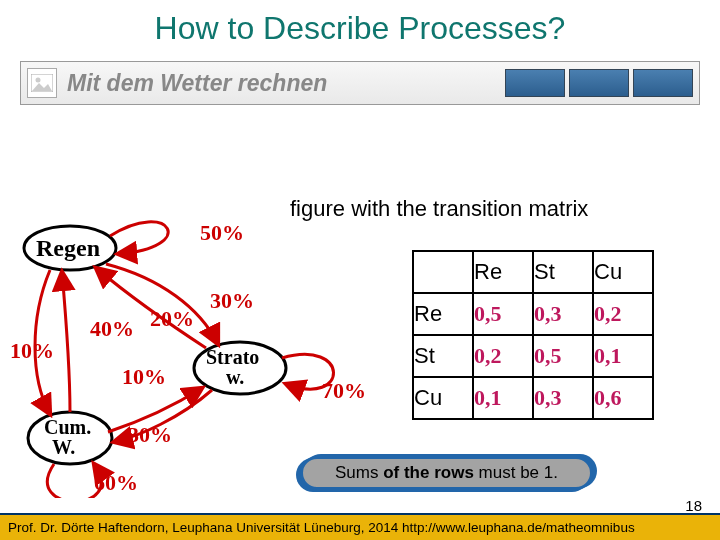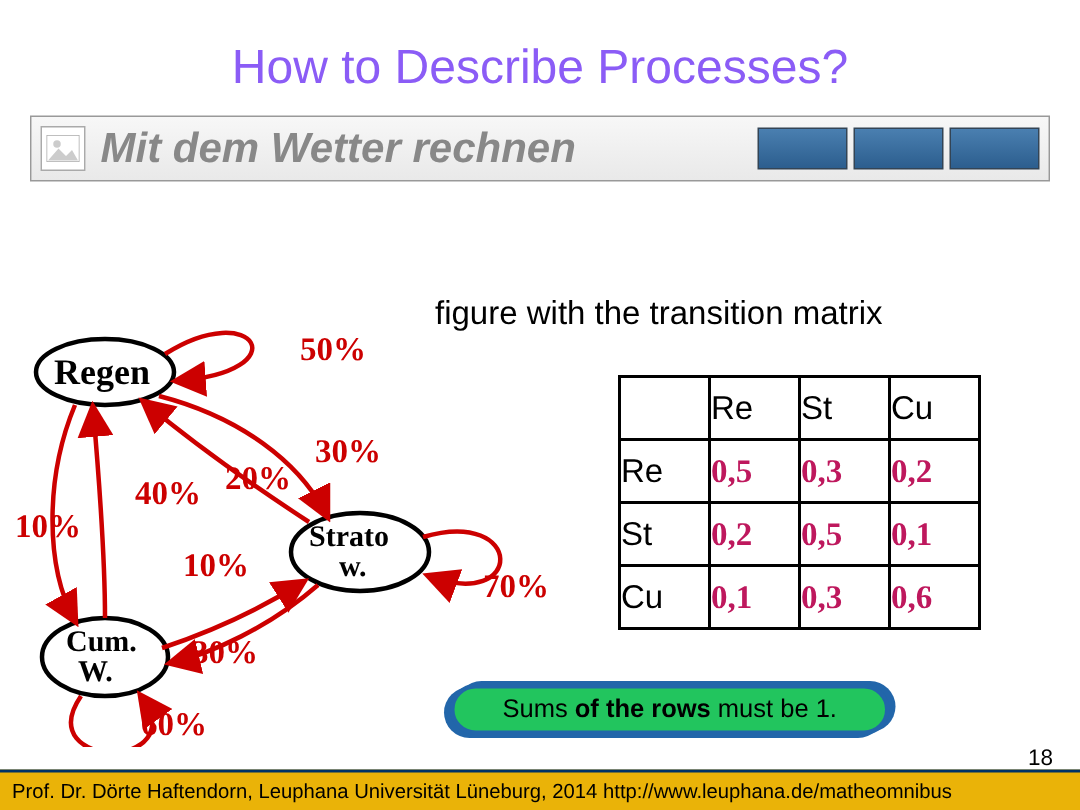--- a/index.html
+++ b/index.html
@@ -1,32 +1,32 @@
 <!DOCTYPE html>
 <html><head>
 <meta charset="utf-8">
 <style>
   * { box-sizing: border-box; margin: 0; padding: 0; }
   html, body { width: 720px; height: 540px; font-family: Arial, Helvetica, sans-serif; background: #fff; }
   .slide { width: 720px; height: 540px; position: relative; overflow: hidden; }
-  .title { font-size: 32px; text-align: center; color: #8b5cf6; padding-top: 26px; font-weight: normal; }
+  .title { font-size: 32px; text-align: center; color: #0f766e; padding-top: 10px; font-weight: normal; }
   .banner { margin: 14px 20px 0 20px; border: 1px solid #999; background: linear-gradient(#f7f7f7,#e9e9e9); height: 44px; display: flex; align-items: center; padding: 0 6px; }
   .banner .ico { width: 30px; height: 30px; border: 1px solid #aaa; margin-right: 10px; display:flex; align-items:center; justify-content:center; color:#888; font-size:10px; background:#fff;}
-  .banner .btxt { color: #888; font-size: 28px; font-style: italic; font-weight: bold; flex:1; }
+  .banner .btxt { color: #888; font-size: 23px; font-style: italic; font-weight: bold; flex:1; }
   .banner .blk { margin-left:4px; width:60px; height:28px; background:linear-gradient(#4a7fb0,#2c5e8e); border:1px solid #345;}
   .caption1 { position:absolute; top:158px; left:20px; font-size:22px; }
   .caption2 { position:absolute; top:196px; left:290px; font-size:22px; }
   .graph { position:absolute; top:218px; left:10px; width:380px; height:280px; }
   .matrix-wrap { position:absolute; top:250px; left:412px; }
   table.matrix { border-collapse: collapse; }
   table.matrix td, table.matrix th { border: 2px solid #000; width:60px; height:42px; text-align:left; font-size:22px; font-weight:normal; }
   .hand { font-family: "Comic Sans MS", cursive; font-weight: bold; font-size: 22px; fill:#c00; color:#c00; }
   .handB { font-family: "Comic Sans MS", cursive; font-weight: bold; font-size: 22px; color:#be185d; }
   .note-wrap { position:absolute; top:456px; left:300px; }
-  .cloud { border: 3px solid #26a; border-radius: 22px; padding: 4px 32px; background:#22c55e; box-shadow: -4px 2px 0 #26a, 4px -2px 0 #26a; }
+  .cloud { border: 3px solid #26a; border-radius: 22px; padding: 4px 32px; background:#a3a3a3; box-shadow: -4px 2px 0 #26a, 4px -2px 0 #26a; }
   .note { font-size: 17px; }
   .note b { font-weight: bold; }
   .pagenum { position:absolute; right:18px; bottom:26px; font-size:15px; }
   .footer { position:absolute; left:0; right:0; bottom:0; background:#eab308; border-top:2px solid #036; color:#000; font-size:13.5px; padding:5px 8px; }
   .bubble { fill:none; stroke:#000; stroke-width:3; }
   .graph text { font-family:"Comic Sans MS", cursive; font-weight:bold; }
 </style>
 </head>
 <body>
 <div class="slide">

